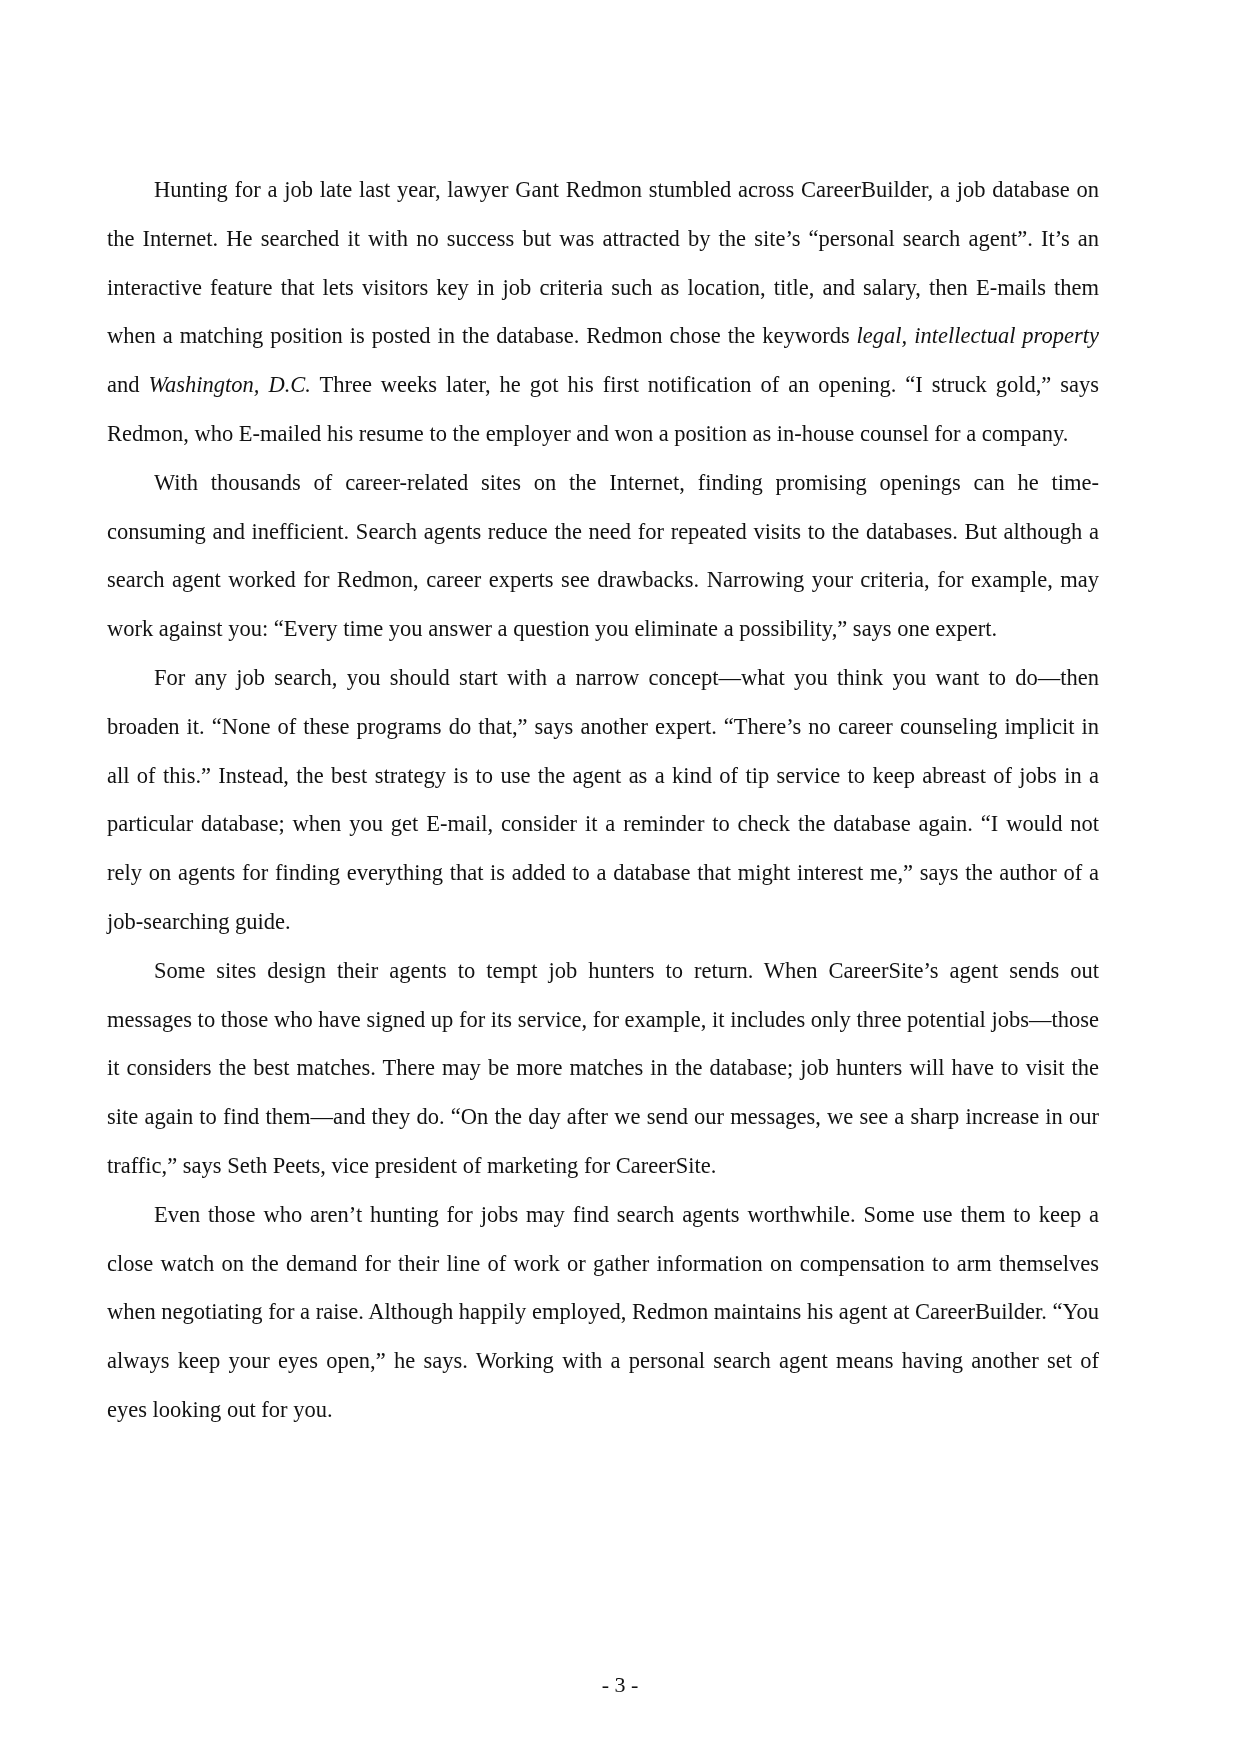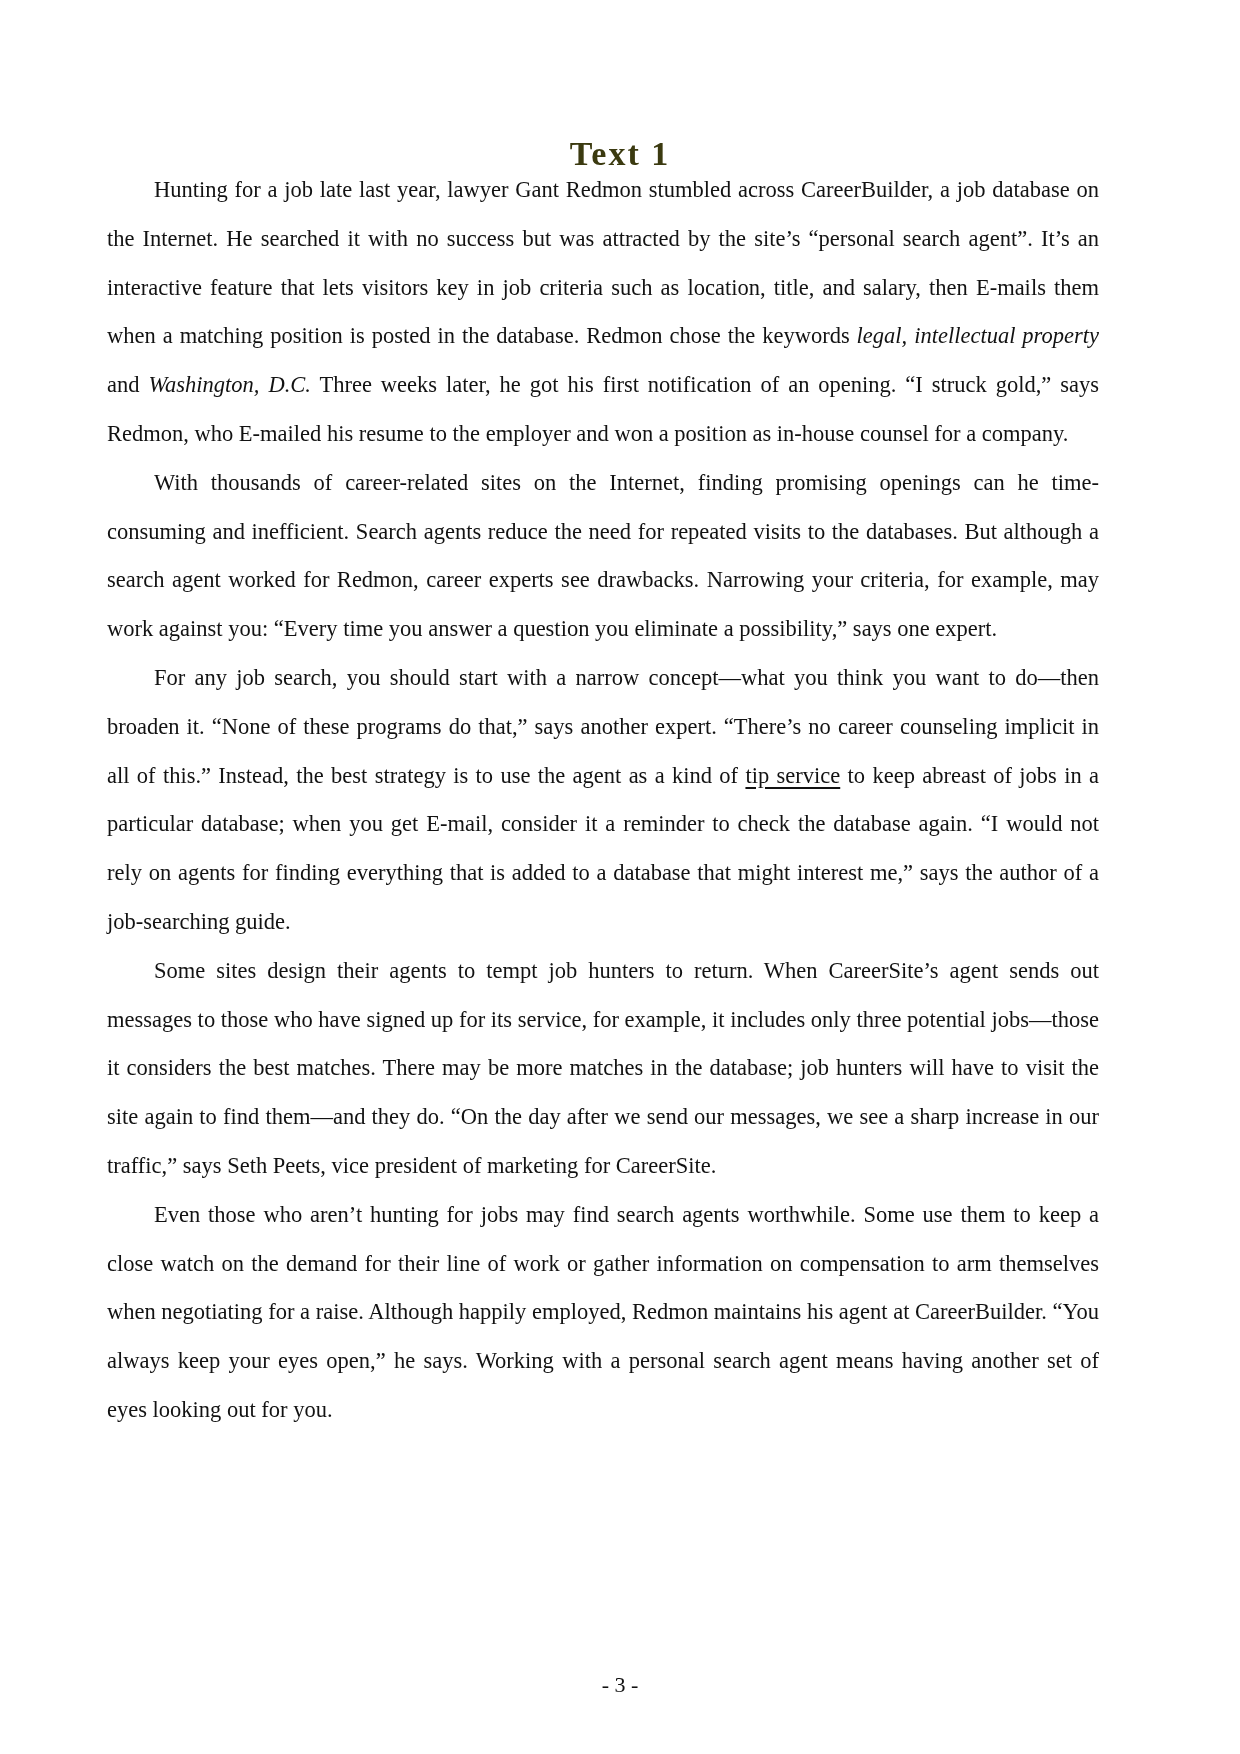--- a/index.html
+++ b/index.html
@@ -38,37 +38,36 @@
     color: var(--body-color, #121212);
     text-align: justify;
     text-justify: inter-word;
   }
   .passage p {
     margin: 0;
     padding: 0;
     text-indent: 47px;
   }
   .run-italic { font-style: italic; }
-  .run-underline { text-decoration: underline; text-underline-offset: 4px; }
+  .run-underline { text-underline-offset: 4px; }
   .page-footer {
     position: absolute;
     top: 1670px;
     left: 0;
     width: 100%;
     text-align: center;
     font-size: 22px;
     line-height: 30px;
     color: var(--body-color, #121212);
   }
 </style>
 </head>
 <body>
 
 <div class="page">
-  <h1 class="doc-title">Text 1</h1>
 
   <div class="passage" id="passage">
       <p><span class="run-normal">Hunting for a job late last year, lawyer Gant Redmon stumbled across CareerBuilder, a job database on the Internet. He searched it with no success but was attracted by the site’s “personal search agent”. It’s an interactive feature that lets visitors key in job criteria such as location, title, and salary, then E-mails them when a matching position is posted in the database. Redmon chose the keywords </span><span class="run-italic">legal, intellectual property</span><span class="run-normal"> and </span><span class="run-italic">Washington, D.C.</span><span class="run-normal"> Three weeks later, he got his first notification of an opening. “I struck gold,” says Redmon, who E-mailed his resume to the employer and won a position as in-house counsel for a company.</span></p>
       <p><span class="run-normal">With thousands of career-related sites on the Internet, finding promising openings can he time-consuming and inefficient. Search agents reduce the need for repeated visits to the databases. But although a search agent worked for Redmon, career experts see drawbacks. Narrowing your criteria, for example, may work against you: “Every time you answer a question you eliminate a possibility,” says one expert.</span></p>
       <p><span class="run-normal">For any job search, you should start with a narrow concept—what you think you want to do—then broaden it. “None of these programs do that,” says another expert. “There’s no career counseling implicit in all of this.” Instead, the best strategy is to use the agent as a kind of </span><span class="run-underline">tip service</span><span class="run-normal"> to keep abreast of jobs in a particular database; when you get E-mail, consider it a reminder to check the database again. “I would not rely on agents for finding everything that is added to a database that might interest me,” says the author of a job-searching guide.</span></p>
       <p><span class="run-normal">Some sites design their agents to tempt job hunters to return. When CareerSite’s agent sends out messages to those who have signed up for its service, for example, it includes only three potential jobs—those it considers the best matches. There may be more matches in the database; job hunters will have to visit the site again to find them—and they do. “On the day after we send our messages, we see a sharp increase in our traffic,” says Seth Peets, vice president of marketing for CareerSite.</span></p>
       <p><span class="run-normal">Even those who aren’t hunting for jobs may find search agents worthwhile. Some use them to keep a close watch on the demand for their line of work or gather information on compensation to arm themselves when negotiating for a raise. Although happily employed, Redmon maintains his agent at CareerBuilder. “You always keep your eyes open,” he says. Working with a personal search agent means having another set of eyes looking out for you.</span></p>
     </div>
 
   <div class="page-footer">- 3 -</div>

